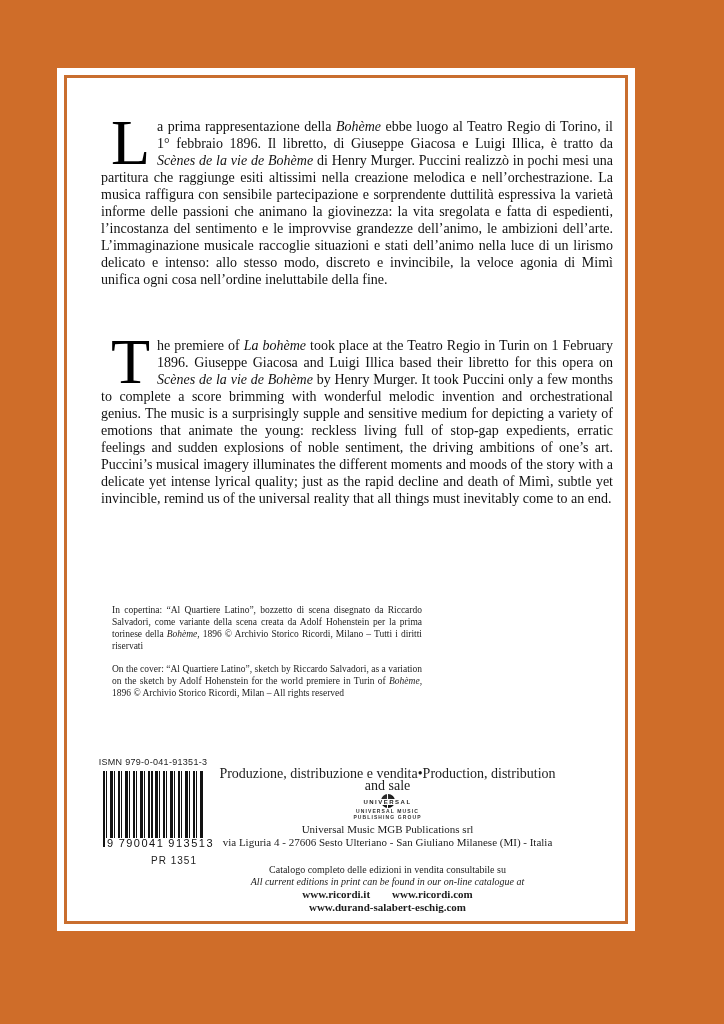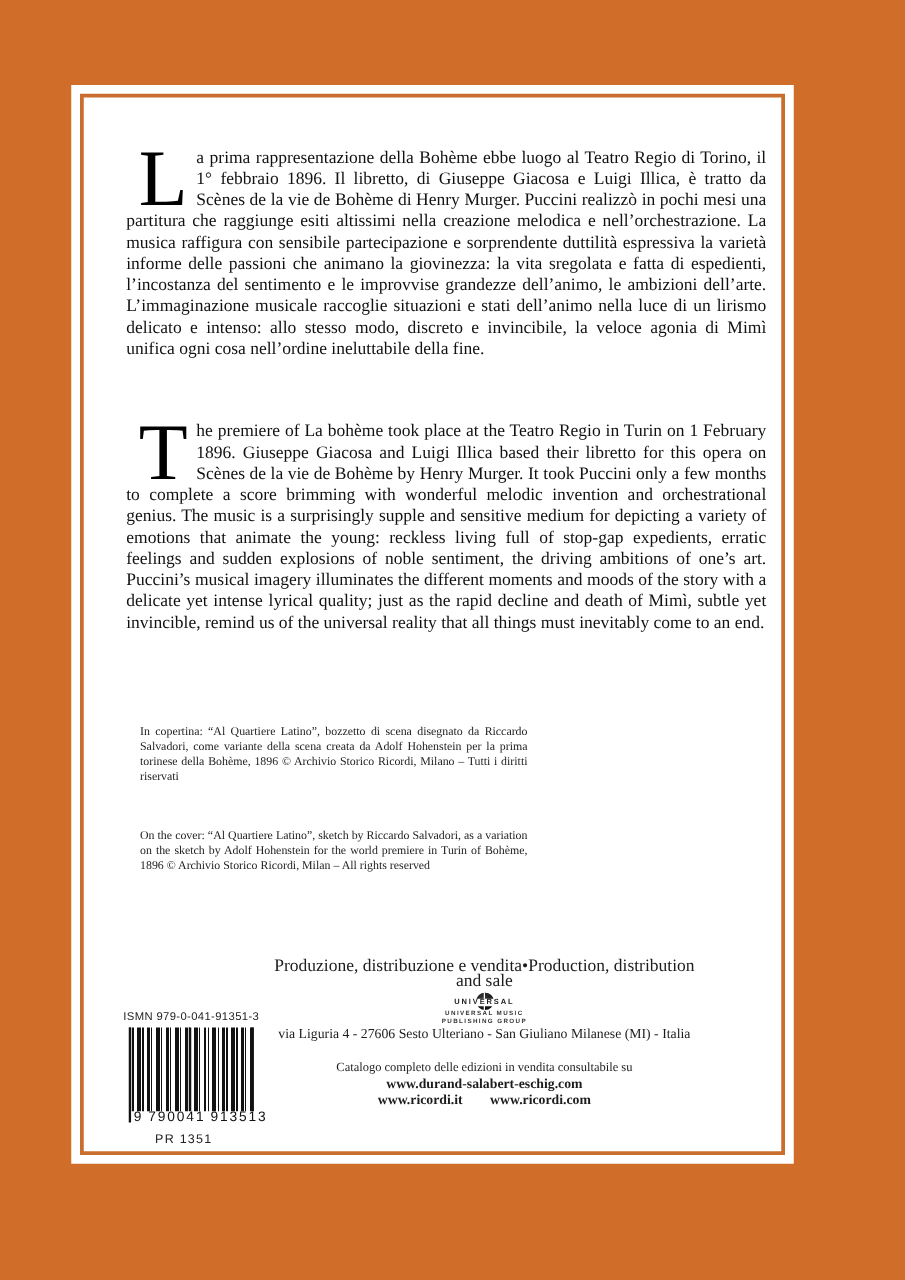--- a/index.html
+++ b/index.html
@@ -29,33 +29,33 @@
     color:#111;
   }
   .para-it { top:50px; }
   .para-en { top:269px; }
   .dropcap {
     float:left;
     font-size:64px; line-height:50px;
     padding-right:7px; margin-left:10px;
     color:#000;
   }
-  .it { }
+  .it { font-style:italic; }
 
   .credit {
     position:absolute; left:55px; width:310px;
     font-size:9.5px; line-height:12px;
     text-align:justify;
     color:#1c1c1c;
   }
-  .credit-it { top:512px; }
+  .credit-it { top:536px; }
   .credit-en { top:595px; }
 
   
-  .barcode-block { position:absolute; left:40px; top:740px; width:112px; }
+  .barcode-block { position:absolute; left:40px; top:689px; width:112px; }
   .ismn-label {
     font-family:"Liberation Sans", sans-serif;
     font-size:9px; letter-spacing:0.3px;
     text-align:center; color:#222;
     margin-bottom:4px; white-space:nowrap;
   }
   .bars {
     position:relative; margin-left:6px;
     width:100px; height:76px;
     background:
@@ -72,21 +72,21 @@
   .guard-mid { left:48px; }
   .guard-right { right:0; }
   .digits-row {
     position:absolute; left:2px; right:2px; top:66px; height:12px;
     display:flex; justify-content:space-between; align-items:flex-end;
     font-family:"Liberation Sans", sans-serif;
     font-size:11px; line-height:11px; color:#111;
   }
   .digits-row span { background:#fff; padding:0 2px; letter-spacing:1.5px; }
   .plate-number {
-    margin:8px 6px 0 0; text-align:center; padding-right:6px;
+    margin:8px 6px 0 0; text-align:right; padding-right:6px;
     font-family:"Liberation Sans", sans-serif;
     font-size:10px; letter-spacing:1px; color:#222;
     width:106px;
   }
 
   
   .publisher-col {
     position:absolute; left:158px; top:700px; width:345px;
     text-align:center; color:#1c1c1c;
   }
@@ -149,20 +149,22 @@
     </div>
 
     <div class="publisher-col">
       <div class="production-line">Produzione, distribuzione e vendita•Production, distribution and sale</div>
       <div class="uni-logo">
         <div class="uni-globe"></div>
         <div class="uni-banner">UNIVERSAL</div>
         <div class="uni-sub">UNIVERSAL MUSIC</div>
         <div class="uni-sub">PUBLISHING GROUP</div>
       </div>
+      <div class="company-line">Universal Music MGB Publications srl</div>
       <div class="address-line">via Liguria 4 - 27606 Sesto Ulteriano - San Giuliano Milanese (MI) - Italia</div>
       <div class="catalog-it">Catalogo completo delle edizioni in vendita consultabile su</div>
+      <div class="catalog-en">All current editions in print can be found in our on-line catalogue at</div>
+      <div class="url-row"><span>www.ricordi.it</span><span class="gap"></span><span>www.ricordi.com</span></div>
       <div class="url-row">www.durand-salabert-eschig.com</div>
-      <div class="url-row"><span>www.ricordi.it</span><span class="gap"></span><span>www.ricordi.com</span></div>
     </div>
 
   </div>
 </div>
 
 </body></html>

